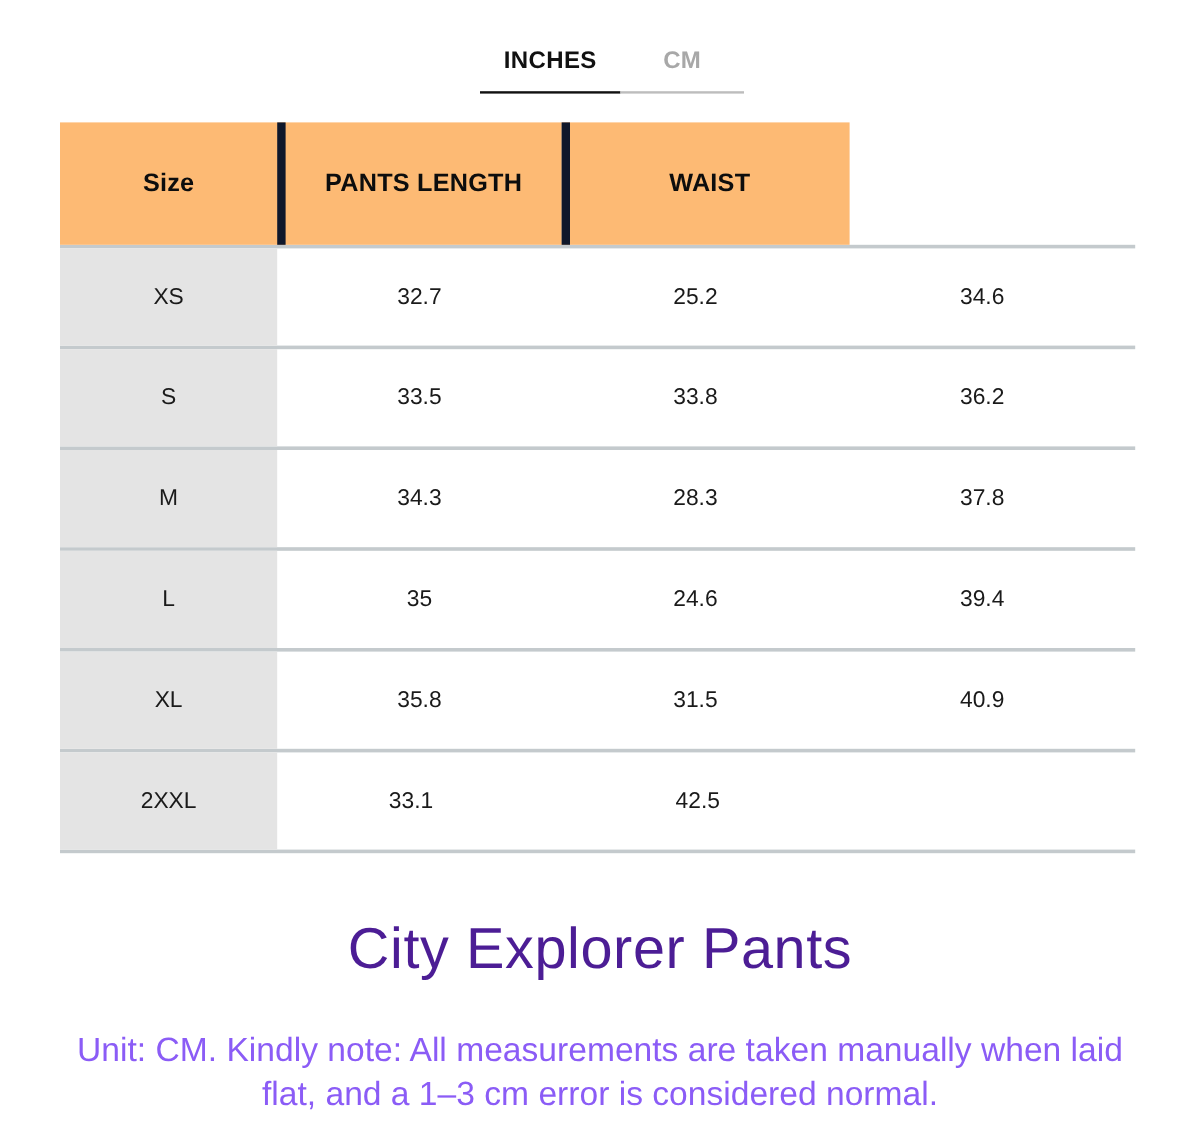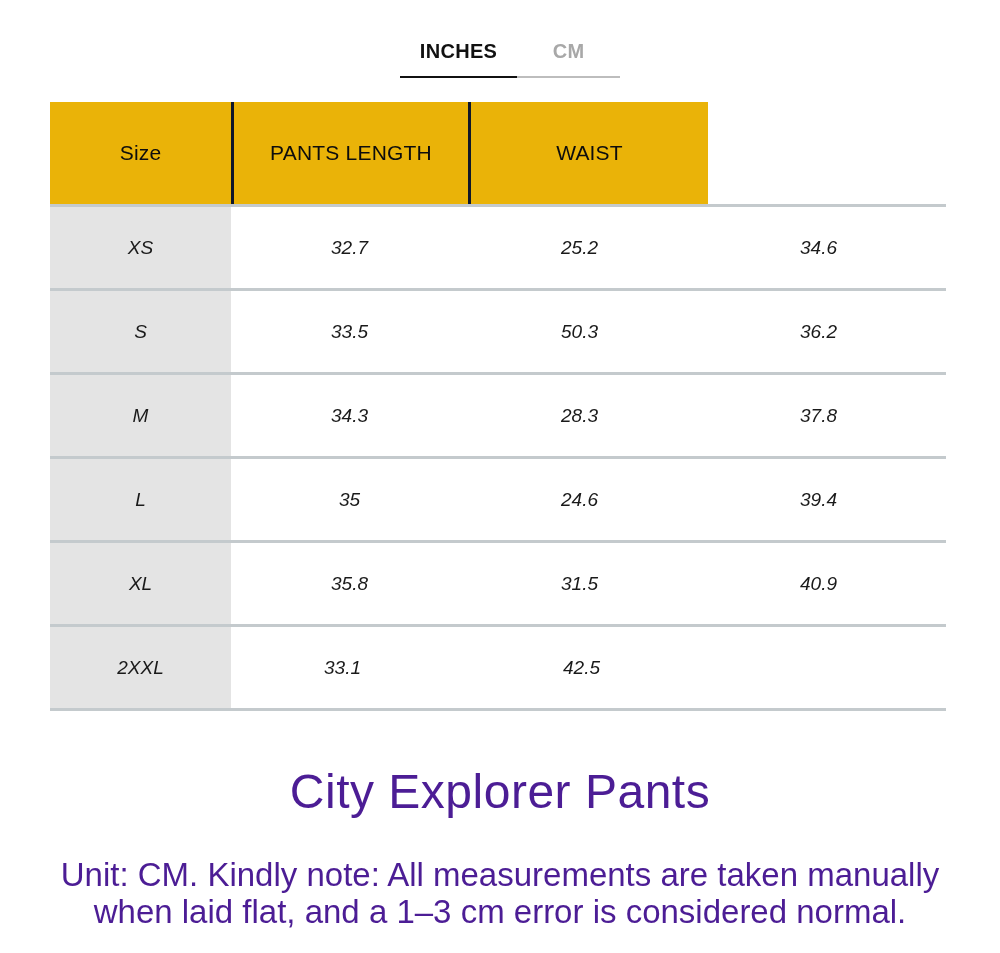--- a/index.html
+++ b/index.html
@@ -11,37 +11,37 @@
   .tab { position: absolute; top: 10px; height: 38px; font-weight: bold; font-size: 20px; letter-spacing: 0.3px; text-align: center; cursor: pointer; }
   .tab-inches { left: 0; width: 117px; color: #111; }
   .tab-cm { left: 117px; width: 103px; color: #a8a8a8; }
   .tab-line { position: absolute; top: 46px; height: 2px; }
   .tab-line.active { left: 0; width: 117px; background: #111; }
   .tab-line.inactive { left: 117px; width: 103px; background: #bdbdbd; }
 
   
   .table { position: absolute; left: 50px; top: 102px; width: 896px; }
   .thead { display: flex; height: 102px; }
-  .th { display: flex; align-items: center; justify-content: center; background: #eab308; font-weight: normal; font-size: 21px; color: #0d0d0d; letter-spacing: 0.2px; }
-  .th + .th { border-left: 3px solid #0f172a; }
+  .th { display: flex; align-items: center; justify-content: center; background: #fdba74; font-weight: bold; font-size: 21px; color: #0d0d0d; letter-spacing: 0.2px; }
+  .th + .th { border-left: 7px solid #0f172a; }
   .th-size { width: 181px; }
   .th-len { width: 237px; }
   .th-waist { width: 240px; }
   .th-hip { width: 238px; }
   .hline { height: 3px; background: #c4cacd; }
-  .row { display: flex; height: 81px; font-style: italic; }
+  .row { display: flex; height: 81px; }
   .td { display: flex; align-items: center; justify-content: center; font-size: 19px; color: #1a1a1a; }
   .td-size { width: 181px; background: #e4e4e4; }
   .td-len { width: 237px; }
   .td-waist { width: 223px; }
   .td-hip { width: 255px; }
 
   
   .title { position: absolute; left: 0; top: 764px; width: 1000px; text-align: center; font-size: 48px; color: #4c1d95; font-weight: normal; letter-spacing: 0.5px; }
-  .note { position: absolute; left: 40px; top: 856px; width: 920px; text-align: center; font-size: 33px; line-height: 37px; color: #4c1d95; }
+  .note { position: absolute; left: 40px; top: 856px; width: 920px; text-align: center; font-size: 28px; line-height: 37px; color: #8b5cf6; }
 </style>
 </head>
 <body>
 
 <div class="tabs">
   <div class="tab tab-cm">CM</div>
   <div class="tab tab-inches">INCHES</div>
   <div class="tab-line active"></div>
   <div class="tab-line inactive"></div>
 </div>
@@ -58,21 +58,21 @@
     <div class="td td-size">XS</div>
     <div class="td td-len">32.7</div>
     <div class="td td-waist">25.2</div>
     <div class="td td-hip">34.6</div>
   </div>
   <div class="hline"></div>
 
   <div class="row">
     <div class="td td-size">S</div>
     <div class="td td-len">33.5</div>
-    <div class="td td-waist">50.3</div>
+    <div class="td td-waist">33.8</div>
     <div class="td td-hip">36.2</div>
   </div>
   <div class="hline"></div>
 
   <div class="row">
     <div class="td td-size">M</div>
     <div class="td td-len">34.3</div>
     <div class="td td-waist">28.3</div>
     <div class="td td-hip">37.8</div>
   </div>

